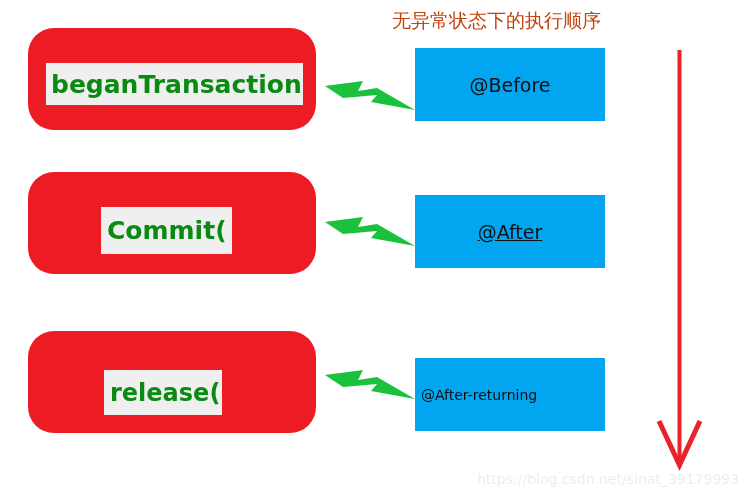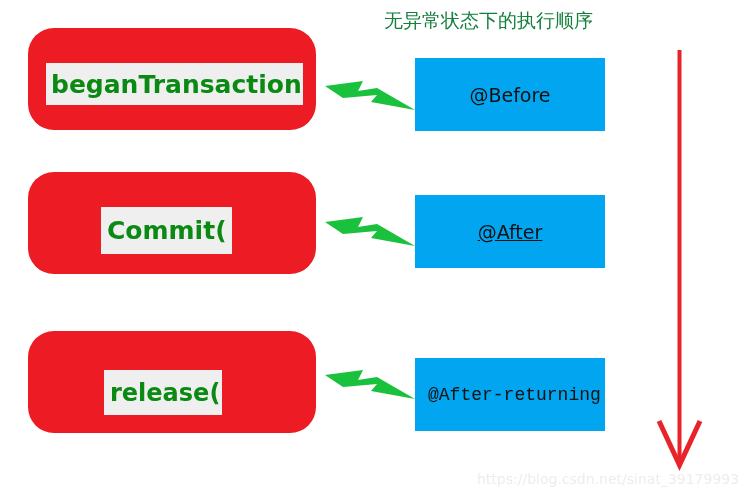--- a/index.html
+++ b/index.html
@@ -14,25 +14,25 @@
     position: relative;
     width: 745px;
     height: 501px;
     background: #ffffff;
     overflow: hidden;
   }
 
   
   .diagram-title {
     position: absolute;
-    left: 384px;
+    left: 392px;
     top: 8px;
     font-size: 19px;
     line-height: 24px;
-    color: #15803d;
+    color: #c2410c;
     letter-spacing: 0px;
     white-space: nowrap;
     font-family: "DejaVu Sans", "Liberation Sans", sans-serif;
   }
 
   
   .stage-box {
     position: absolute;
     left: 28px;
     width: 288px;
@@ -66,24 +66,23 @@
     color: #111111;
     display: flex;
     align-items: center;
     justify-content: center;
     font-size: 19px;
     font-family: "DejaVu Sans", "Liberation Sans", sans-serif;
     box-sizing: border-box;
     white-space: nowrap;
   }
   .advice-box.wide-text {
-    font-size: 18px;
+    font-size: 14px;
     justify-content: flex-start;
-    padding-left: 13px;
-    font-family: Liberation Mono, monospace;
+    padding-left: 6px;
   }
 
   
   .bolt {
     position: absolute;
     width: 90px;
     height: 52px;
     left: 325px;
   }
 
@@ -115,21 +114,21 @@
   <div class="diagram-title">无异常状态下的执行顺序</div>
 
   <div class="stage-box" style="top:28px;">
     <div class="stage-label" style="left:18px; top:35px; width:257px; height:42px; font-size:25px; padding-left:5px;">beganTransaction( )</div>
   </div>
 
   <svg class="bolt" style="top:68px;" viewBox="0 0 90 52">
     <polygon points="0,18 38,13 33,23 52,20 90,42 46,34 52,27 18,30" fill="#19C13C"></polygon>
   </svg>
 
-  <div class="advice-box" style="top:58px;">@Before</div>
+  <div class="advice-box" style="top:48px;">@Before</div>
 
   <div class="stage-box" style="top:172px;">
     <div class="stage-label" style="left:73px; top:35px; width:131px; height:47px; font-size:25px; padding-left:6px;">Commit( )</div>
   </div>
 
   <svg class="bolt" style="top:204px;" viewBox="0 0 90 52">
     <polygon points="0,18 38,13 33,23 52,20 90,42 46,34 52,27 18,30" fill="#19C13C"></polygon>
   </svg>
 
   <div class="advice-box" style="top:195px;text-decoration:underline;">@After</div>

